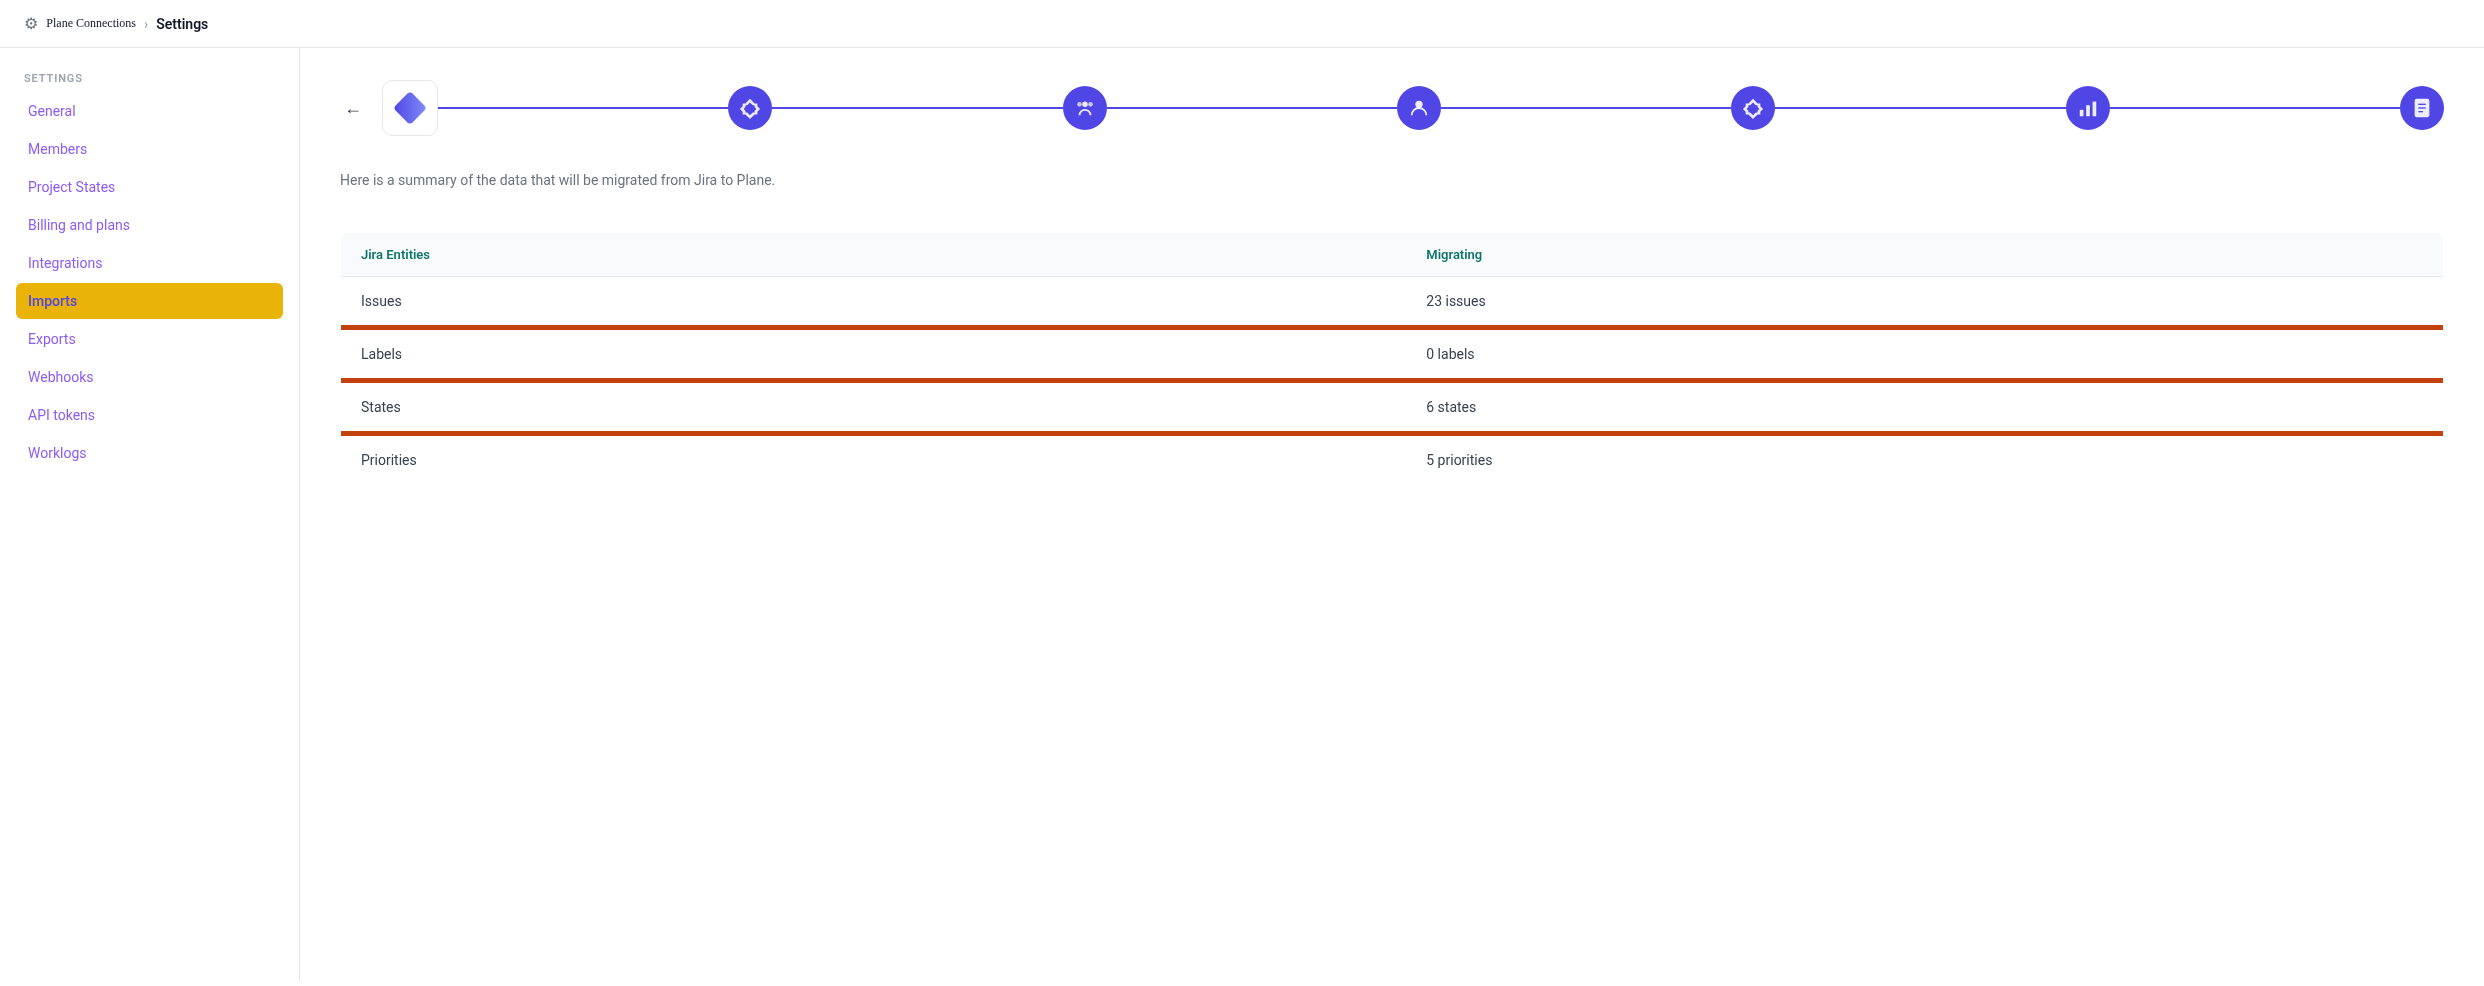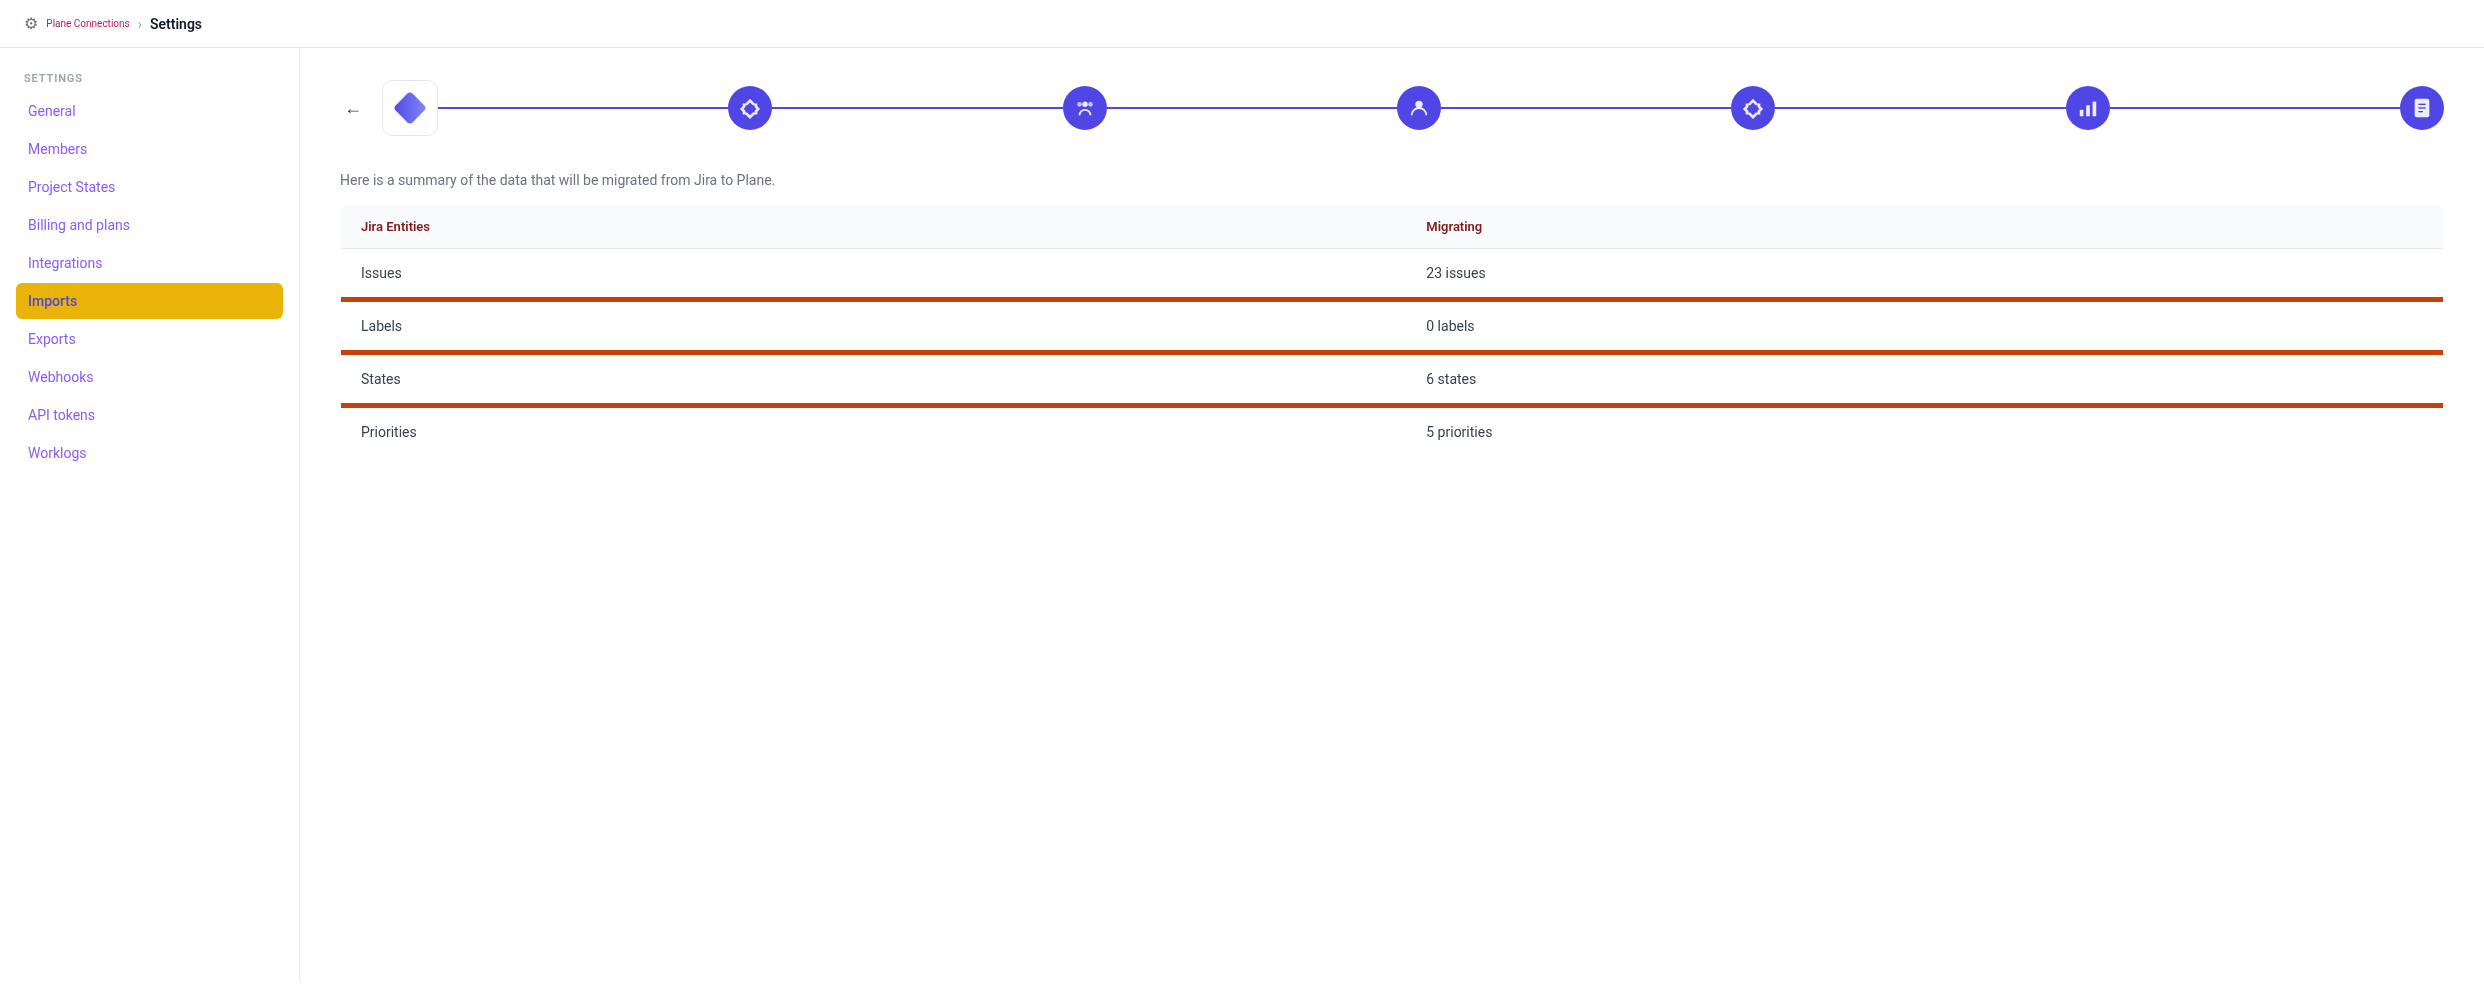--- a/index.html
+++ b/index.html
@@ -11,23 +11,24 @@
       align-items: center;
       padding: 14px 24px;
       border-bottom: 1px solid #e5e7eb;
       gap: 8px;
     }
     .top-header-gear {
       color: #6b7280;
       font-size: 16px;
     }
     .top-header-title-link {
-      color: #be185d;
-      font-size: 10px;
+      color: #0f172a;
+      font-size: 12px;
       cursor: pointer;
+      font-family: Liberation Serif, serif;
     }
     .top-header-chevron {
       color: #9ca3af;
       font-size: 14px;
     }
     .top-header-current {
       color: #111827;
       font-size: 14px;
       font-weight: 600;
     }
@@ -126,40 +127,40 @@
     
     .summary-title {
       font-size: 22px;
       font-weight: 700;
       color: #111827;
       margin-bottom: 6px;
     }
     .summary-desc {
       font-size: 14px;
       color: #6b7280;
-      margin-bottom: 16px;
+      margin-bottom: 44px;
     }
 
     
     .data-table {
       width: 100%;
       border-collapse: collapse;
       border: 1px solid #e5e7eb;
       border-radius: 8px;
       overflow: hidden;
     }
     .data-table thead tr {
       background: #f9fafb;
     }
     .data-table thead th {
       padding: 14px 20px;
       text-align: left;
       font-size: 13px;
       font-weight: 600;
-      color: #7f1d1d;
+      color: #0f766e;
       border-bottom: 1px solid #e5e7eb;
     }
     .data-table tbody tr {
       border-bottom: 5px solid #c2410c;
     }
     .data-table tbody tr:last-child {
       border-bottom: none;
     }
     .data-table tbody td {
       padding: 16px 20px;

